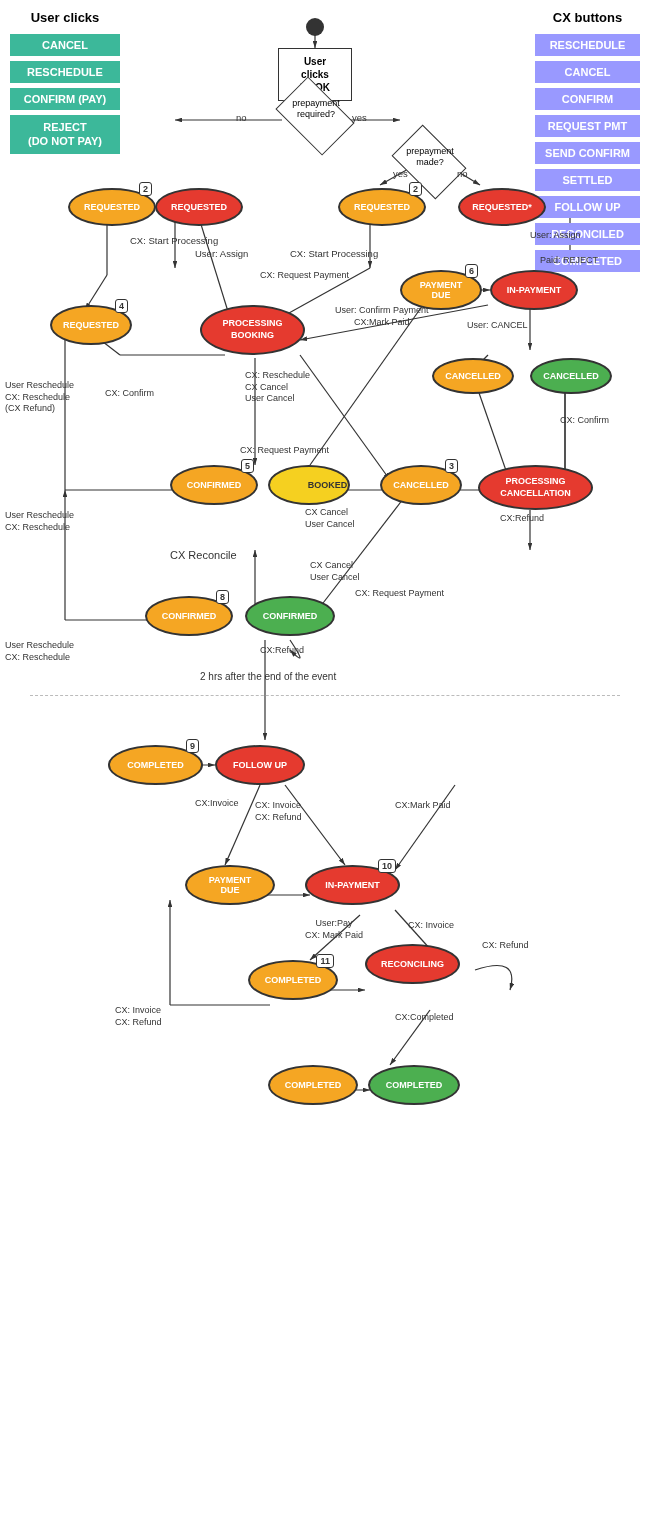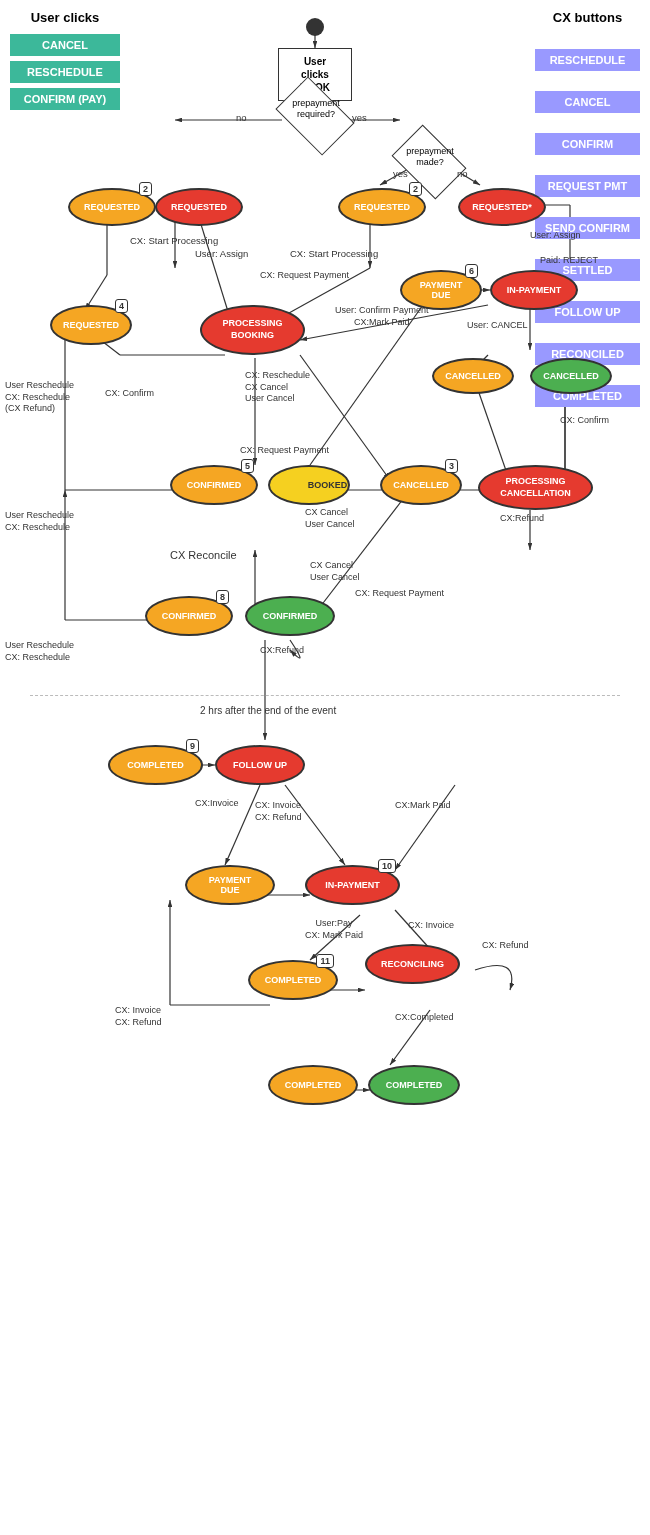--- a/index.html
+++ b/index.html
@@ -44,21 +44,21 @@
       min-width: 110px;
       text-align: center;
     }
     
     .cx-buttons-panel {
       position: absolute;
       right: 10px;
       top: 10px;
       display: flex;
       flex-direction: column;
-      gap: 20px;
+      gap: 5px;
     }
     .cx-buttons-title {
       font-weight: bold;
       font-size: 13px;
       text-align: center;
       margin-bottom: 4px;
     }
     .btn-cx {
       background: #9999ff;
       color: white;
@@ -234,20 +234,22 @@
     <line x1="430" y1="1010" x2="390" y2="1065" stroke="#333" stroke-width="1.2" marker-end="url(#arrowhead)"></line>
 
     <line x1="335" y1="1090" x2="370" y2="1090" stroke="#333" stroke-width="1.2" marker-end="url(#arrowhead)"></line>
   </svg>
 
   <div class="user-buttons-panel">
     <div class="user-buttons-title">User clicks</div>
     <button class="btn-user">CANCEL</button>
     <button class="btn-user">RESCHEDULE</button>
     <button class="btn-user">CONFIRM (PAY)</button>
+    <button class="btn-user" style="white-space:pre-line; line-height:1.3;">REJECT
+(DO NOT PAY)</button>
   </div>
 
   <div class="cx-buttons-panel">
     <div class="cx-buttons-title">CX buttons</div>
     <button class="btn-cx">RESCHEDULE</button>
     <button class="btn-cx">CANCEL</button>
     <button class="btn-cx">CONFIRM</button>
     <button class="btn-cx">REQUEST PMT</button>
     <button class="btn-cx">SEND CONFIRM</button>
     <button class="btn-cx">SETTLED</button>
@@ -385,21 +387,21 @@
   <div class="node node-ellipse ellipse-green" style="left:245px; top:596px; width:90px; height:40px;">
     <span style="font-size:9px;">CONFIRMED</span>
   </div>
 
   <div class="label" style="left:310px; top:560px; font-size:9px; text-align:left;">CX Cancel<br>User Cancel</div>
 
   <div class="label" style="left:5px; top:640px; font-size:9px; text-align:left;">User Reschedule<br>CX: Reschedule</div>
 
   <div class="label" style="left:355px; top:588px; font-size:9px;">CX: Request Payment</div>
 
-  <div class="label" style="left:200px; top:670px; font-size:10px; text-align:center;margin-top:34px;">2 hrs after the end of the event</div>
+  <div class="label" style="left:200px; top:670px; font-size:10px; text-align:center;">2 hrs after the end of the event</div>
 
   <div style="position:absolute; left:30px; top:695px; width:590px; border-top:1px dashed #bbb;"></div>
 
   <div class="node node-ellipse ellipse-orange" style="left:108px; top:745px; width:95px; height:40px;">
     <span style="font-size:9px;">COMPLETED</span>
     <div class="badge" style="top:-8px; right:2px;">9</div>
   </div>
 
   <div class="node node-ellipse ellipse-red" style="left:215px; top:745px; width:90px; height:40px;">
     <span style="font-size:9px;">FOLLOW UP</span>

